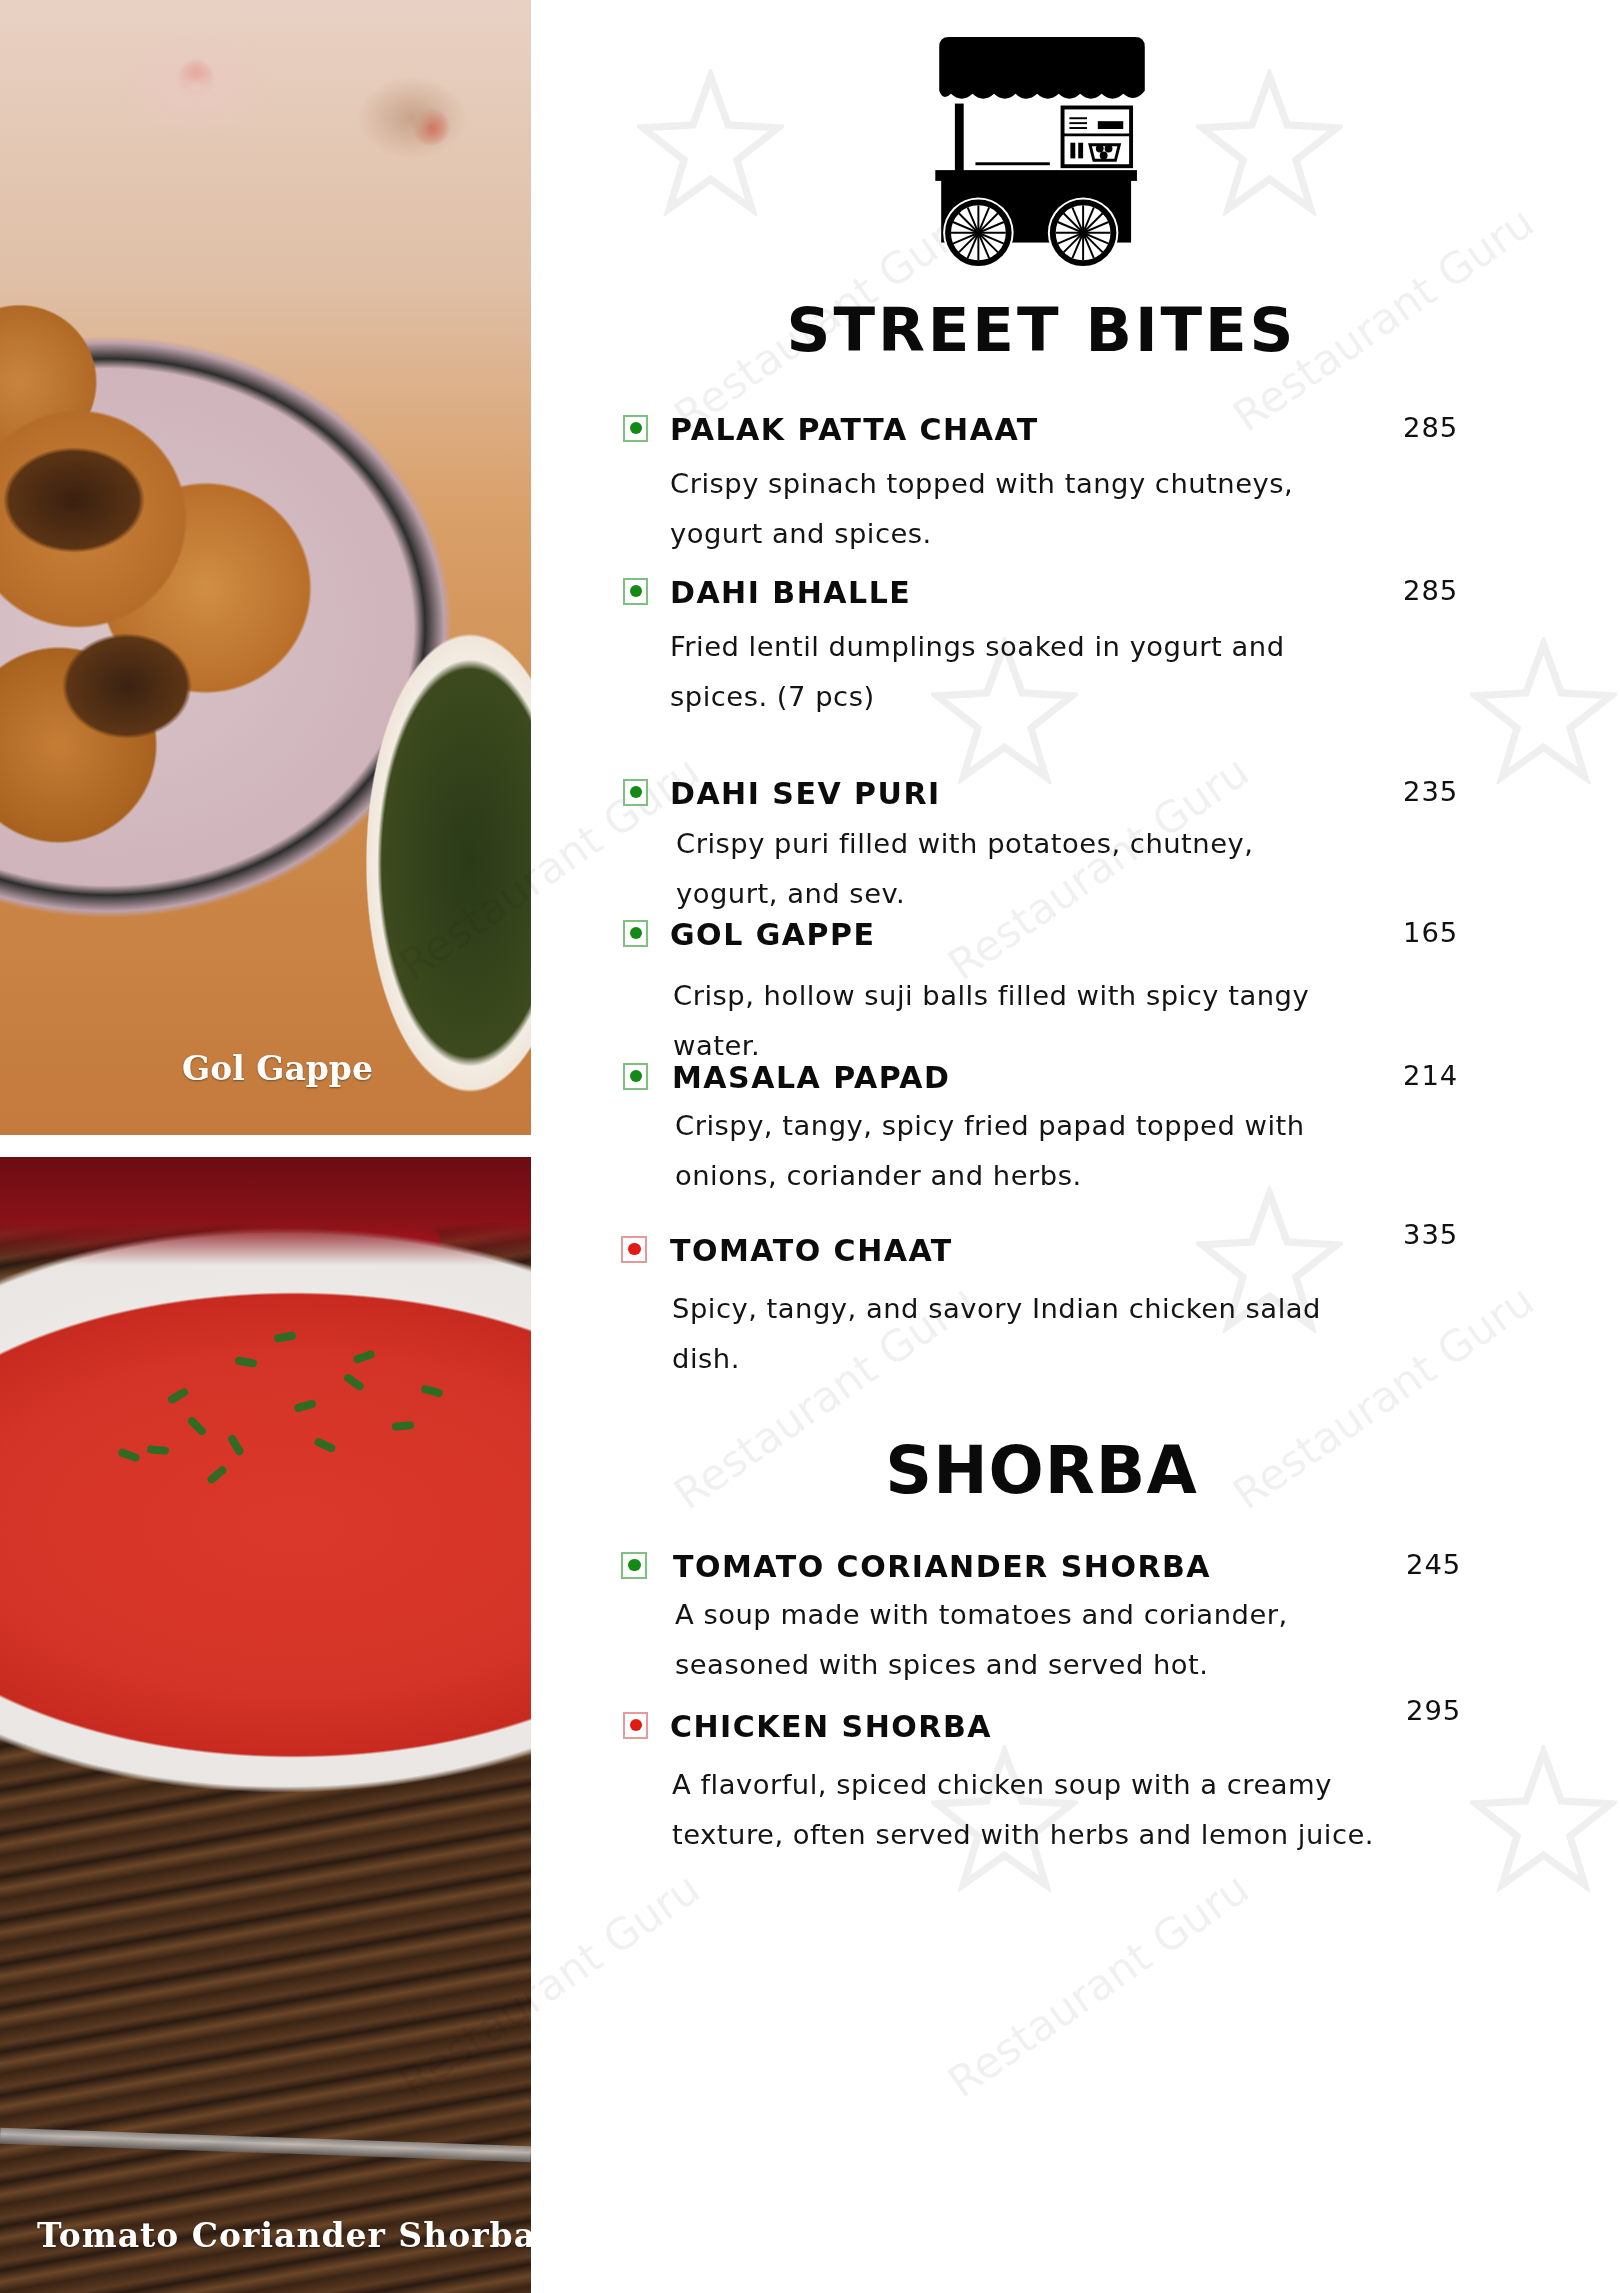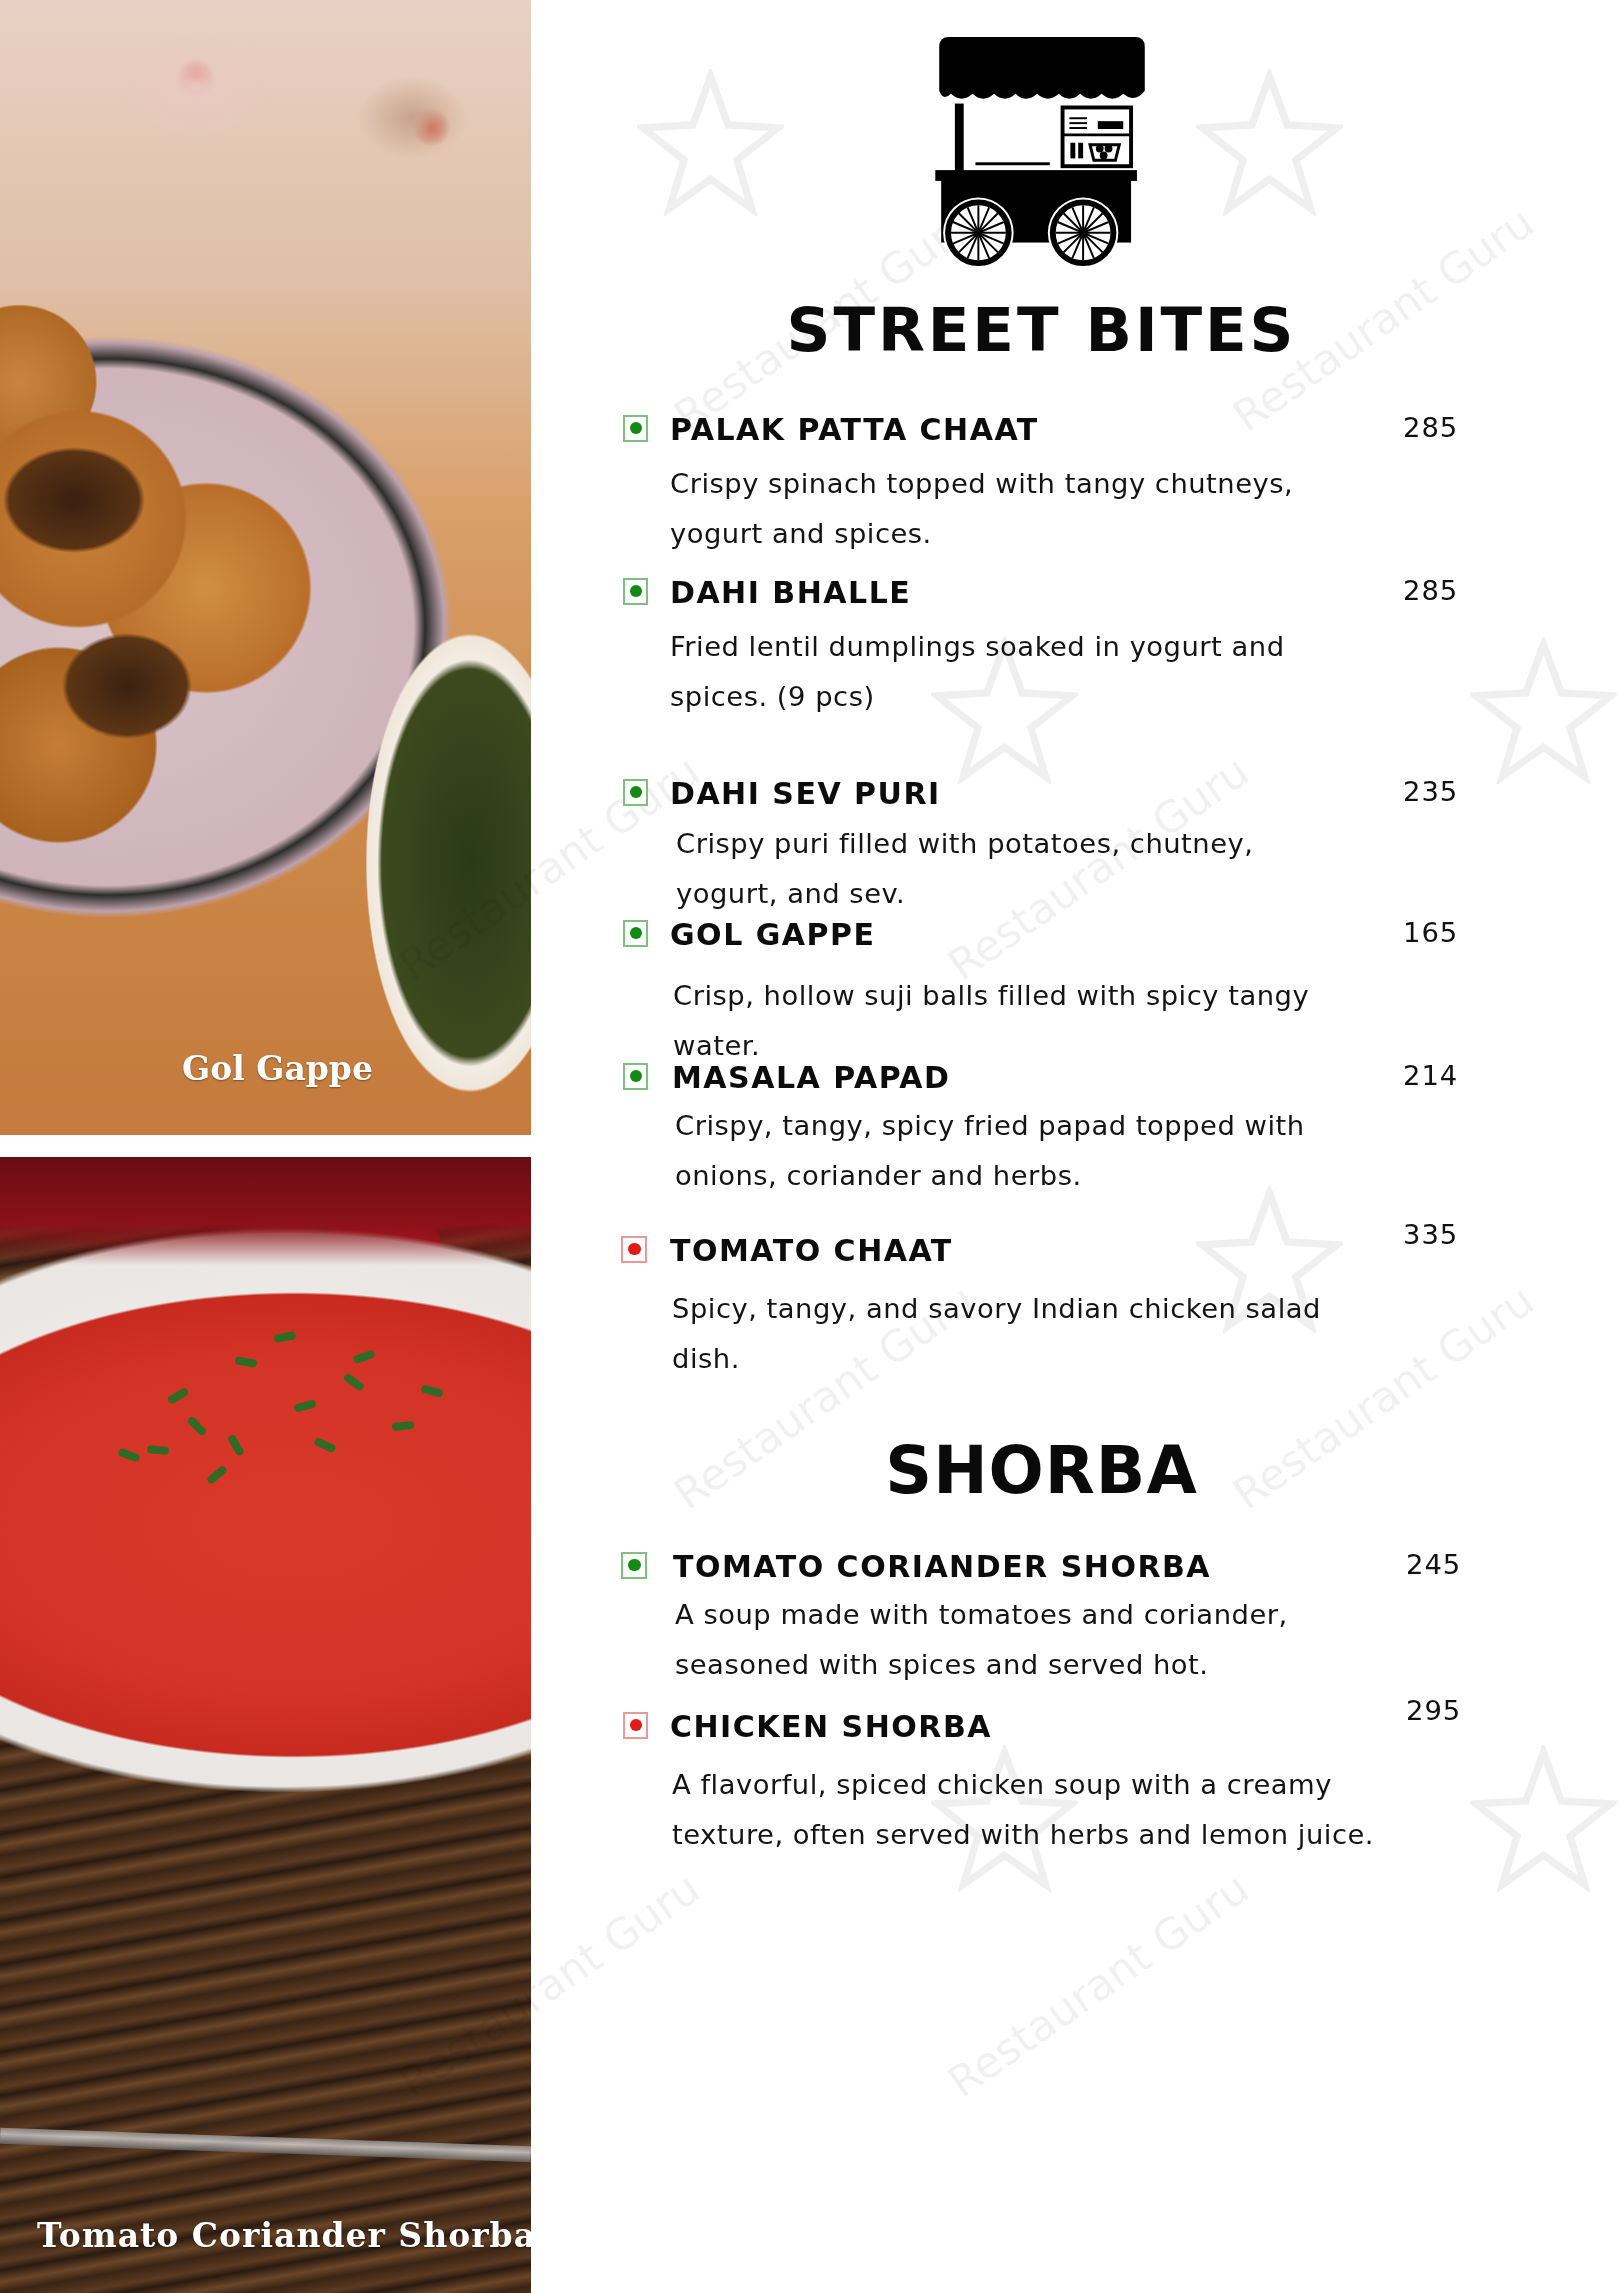--- a/index.html
+++ b/index.html
@@ -234,21 +234,21 @@
   </div>
   <div class="item-desc">Crispy spinach topped with tangy chutneys, yogurt and spices.</div>
 </div>
 
 <div class="item" style="top:575px;">
   <div class="item-head">
     <span class="diet-icon veg"></span>
     <span class="item-name">DAHI BHALLE</span>
     <span class="item-price">285</span>
   </div>
-  <div class="item-desc">Fried lentil dumplings soaked in yogurt and spices. (9 pcs)</div>
+  <div class="item-desc">Fried lentil dumplings soaked in yogurt and spices. (7 pcs)</div>
 </div>
 
 <div class="item" style="top:753px;margin-top:23px;">
   <div class="item-head">
     <span class="diet-icon veg"></span>
     <span class="item-name">DAHI SEV PURI</span>
     <span class="item-price">235</span>
   </div>
   <div class="item-desc" style="left:57px;top:43px;">Crispy puri filled with potatoes, chutney, yogurt, and sev.</div>
 </div>

